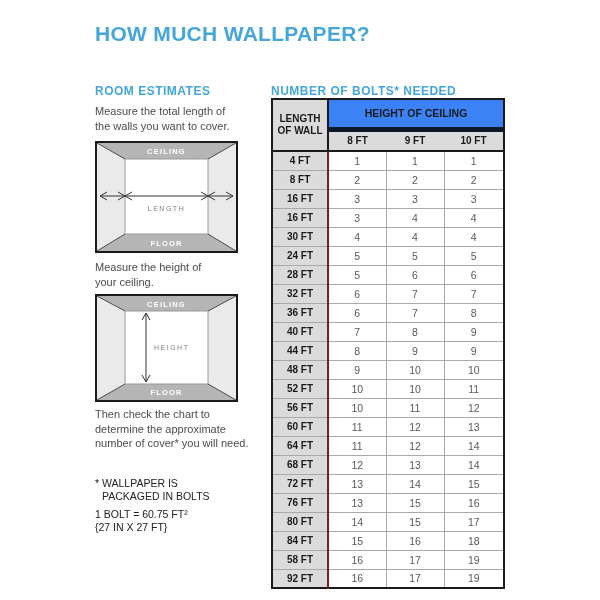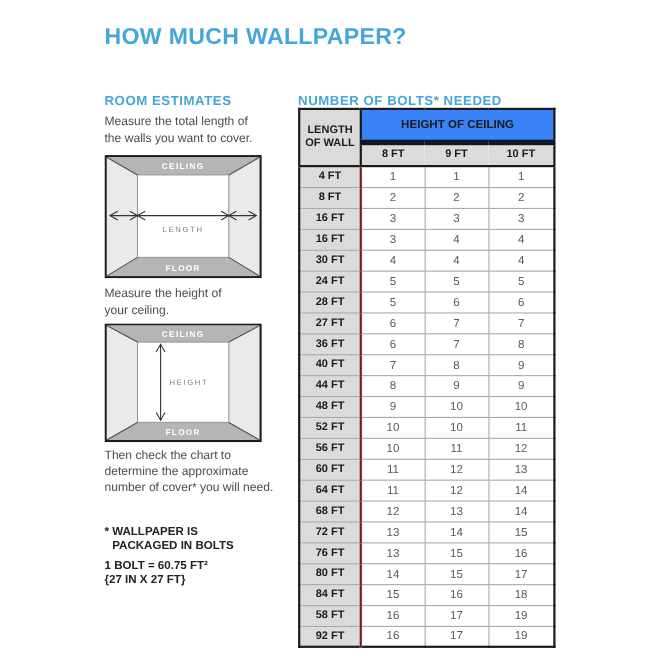--- a/index.html
+++ b/index.html
@@ -53,21 +53,21 @@
   }
   .measure-label {
     font-size: 7px;
     letter-spacing: 1.5px;
     fill: #7f7f7f;
   }
   .footnote {
     position: absolute;
     left: 95px;
     font-size: 10.5px;
-    font-weight: bold;
+    font-weight: normal;
     line-height: 13px;
     color: #222222;
   }
   .footnote-wallpaper { top: 477px; }
   .footnote-bolt { top: 508px; }
   .indent { margin-left: 7px; }
 
   table.bolts {
     position: absolute;
     left: 271px;
@@ -258,21 +258,21 @@
           <td class="bolt-cell">5</td>
           <td class="bolt-cell">5</td>
         </tr>
         <tr>
           <th class="wall-cell">28 FT</th>
           <td class="bolt-cell">5</td>
           <td class="bolt-cell">6</td>
           <td class="bolt-cell">6</td>
         </tr>
         <tr>
-          <th class="wall-cell">27 FT</th>
+          <th class="wall-cell">32 FT</th>
           <td class="bolt-cell">6</td>
           <td class="bolt-cell">7</td>
           <td class="bolt-cell">7</td>
         </tr>
         <tr>
           <th class="wall-cell">36 FT</th>
           <td class="bolt-cell">6</td>
           <td class="bolt-cell">7</td>
           <td class="bolt-cell">8</td>
         </tr>

